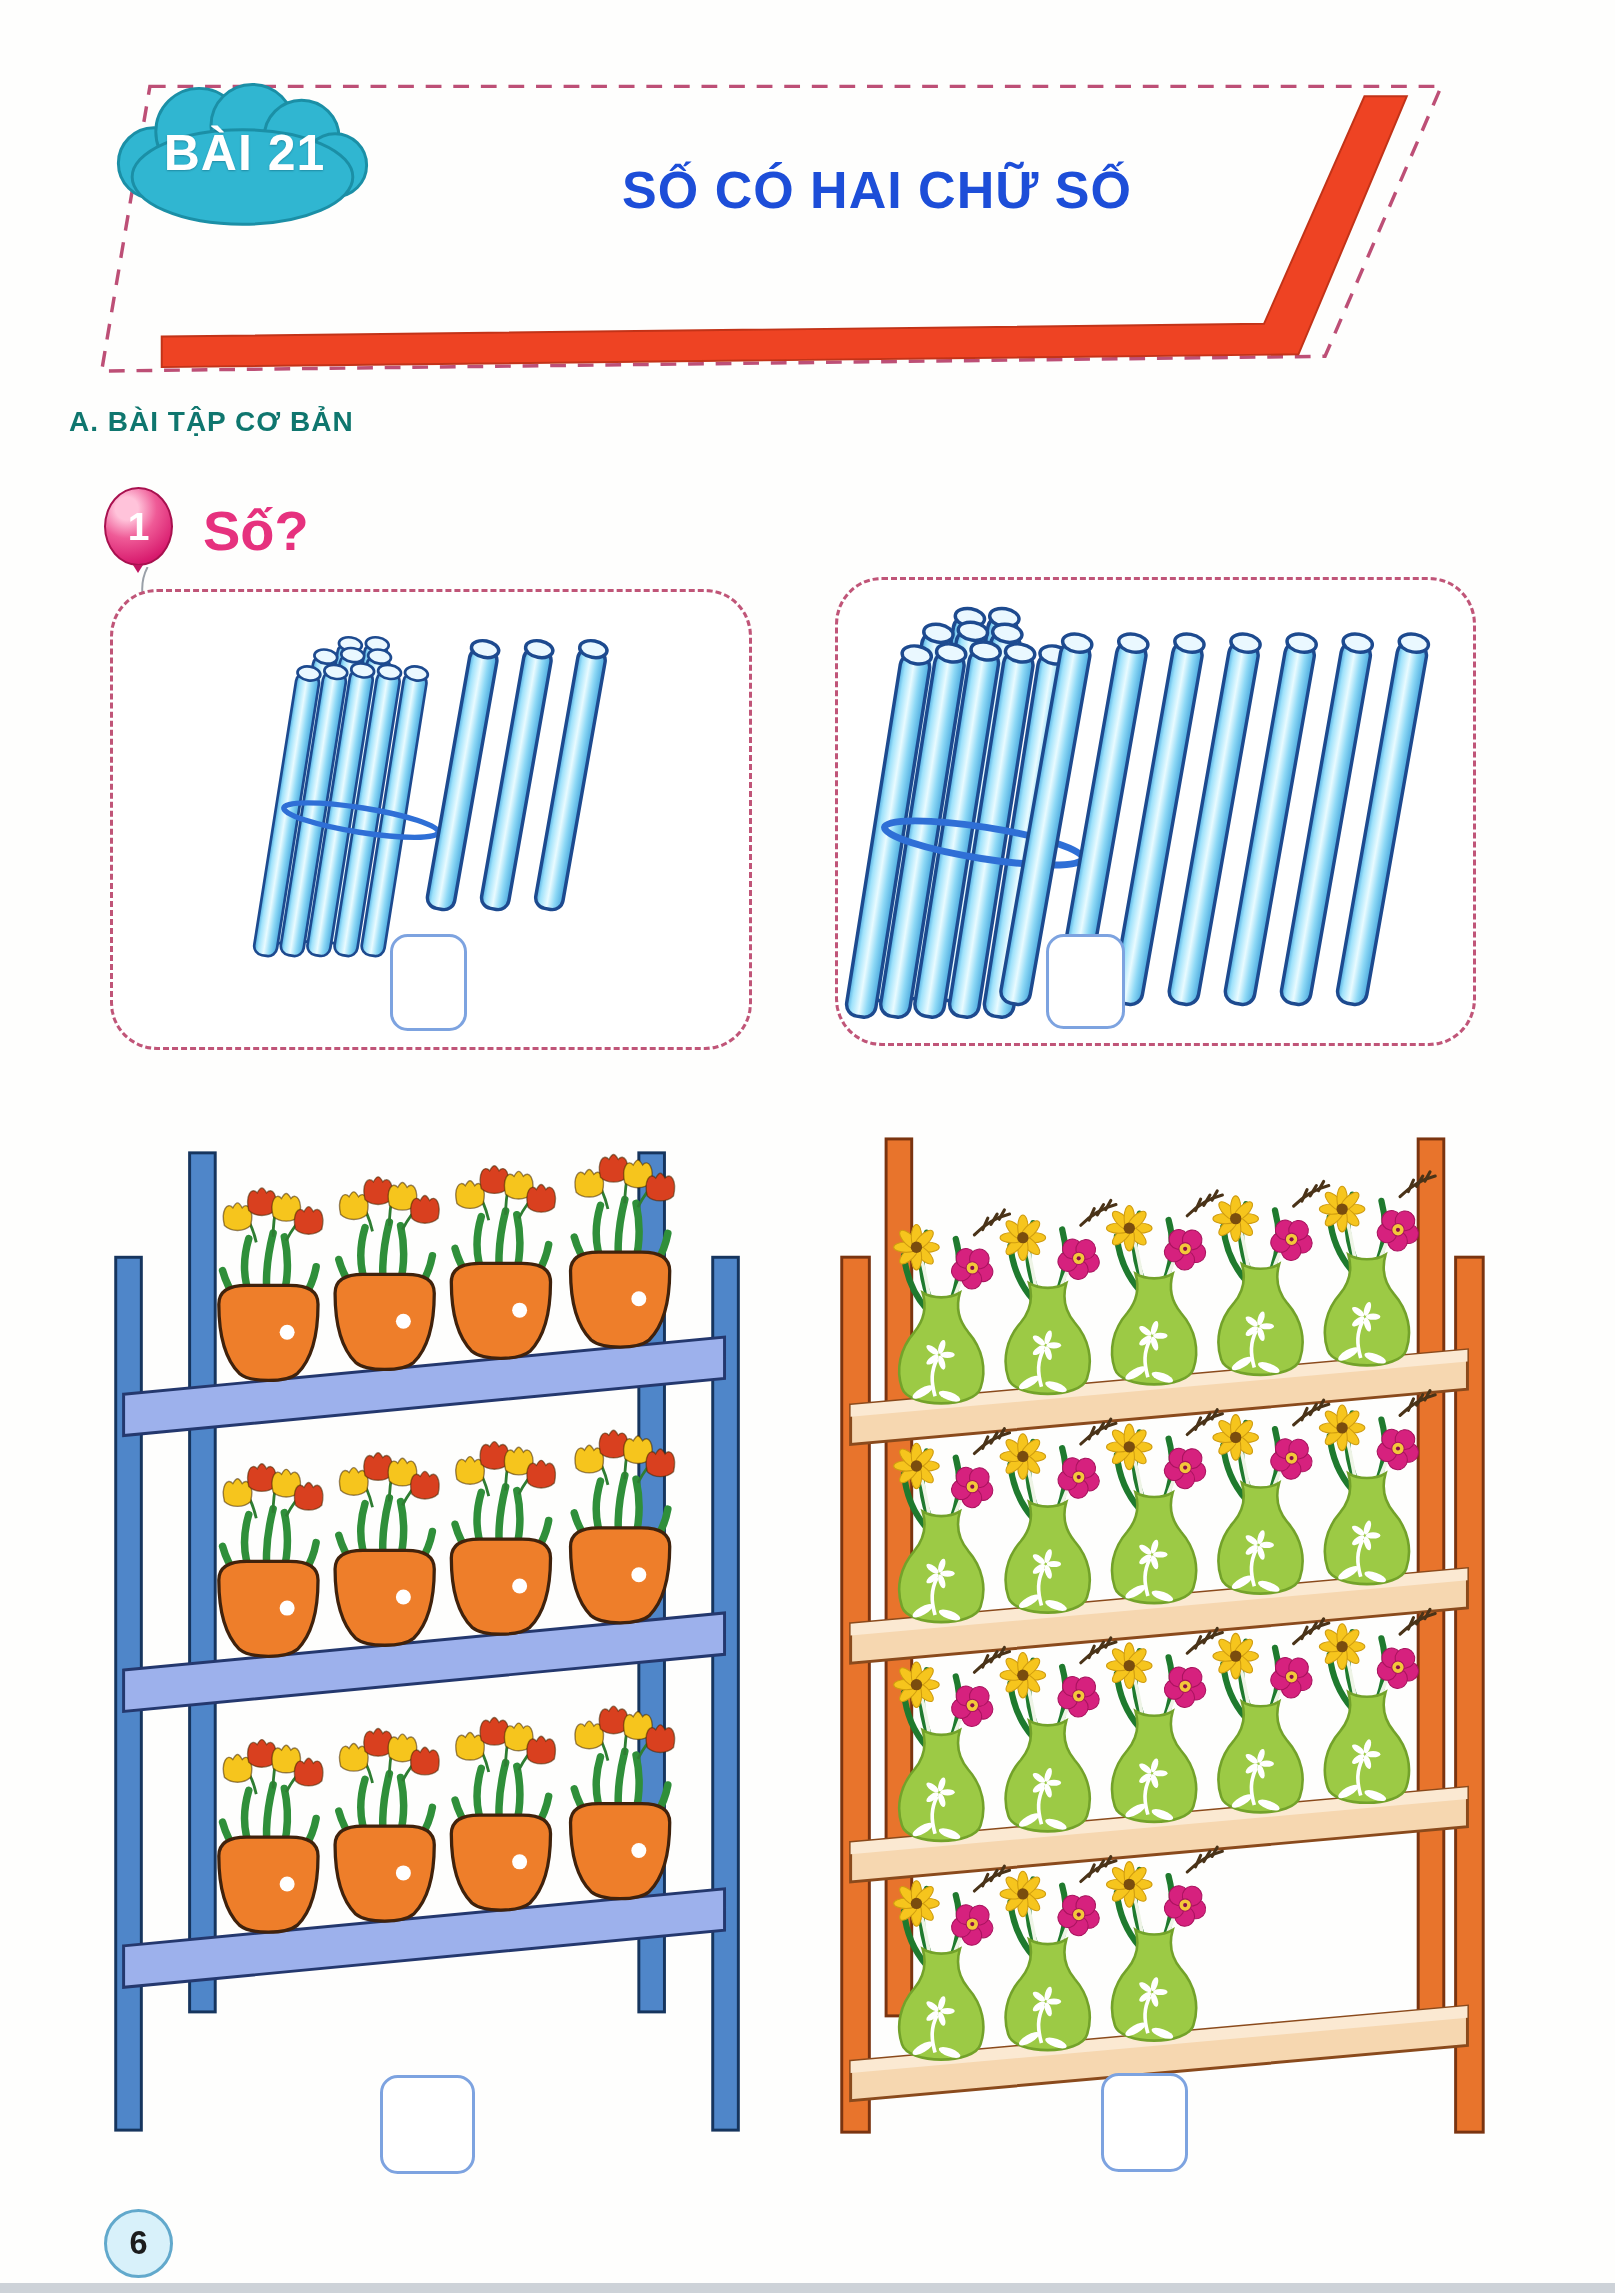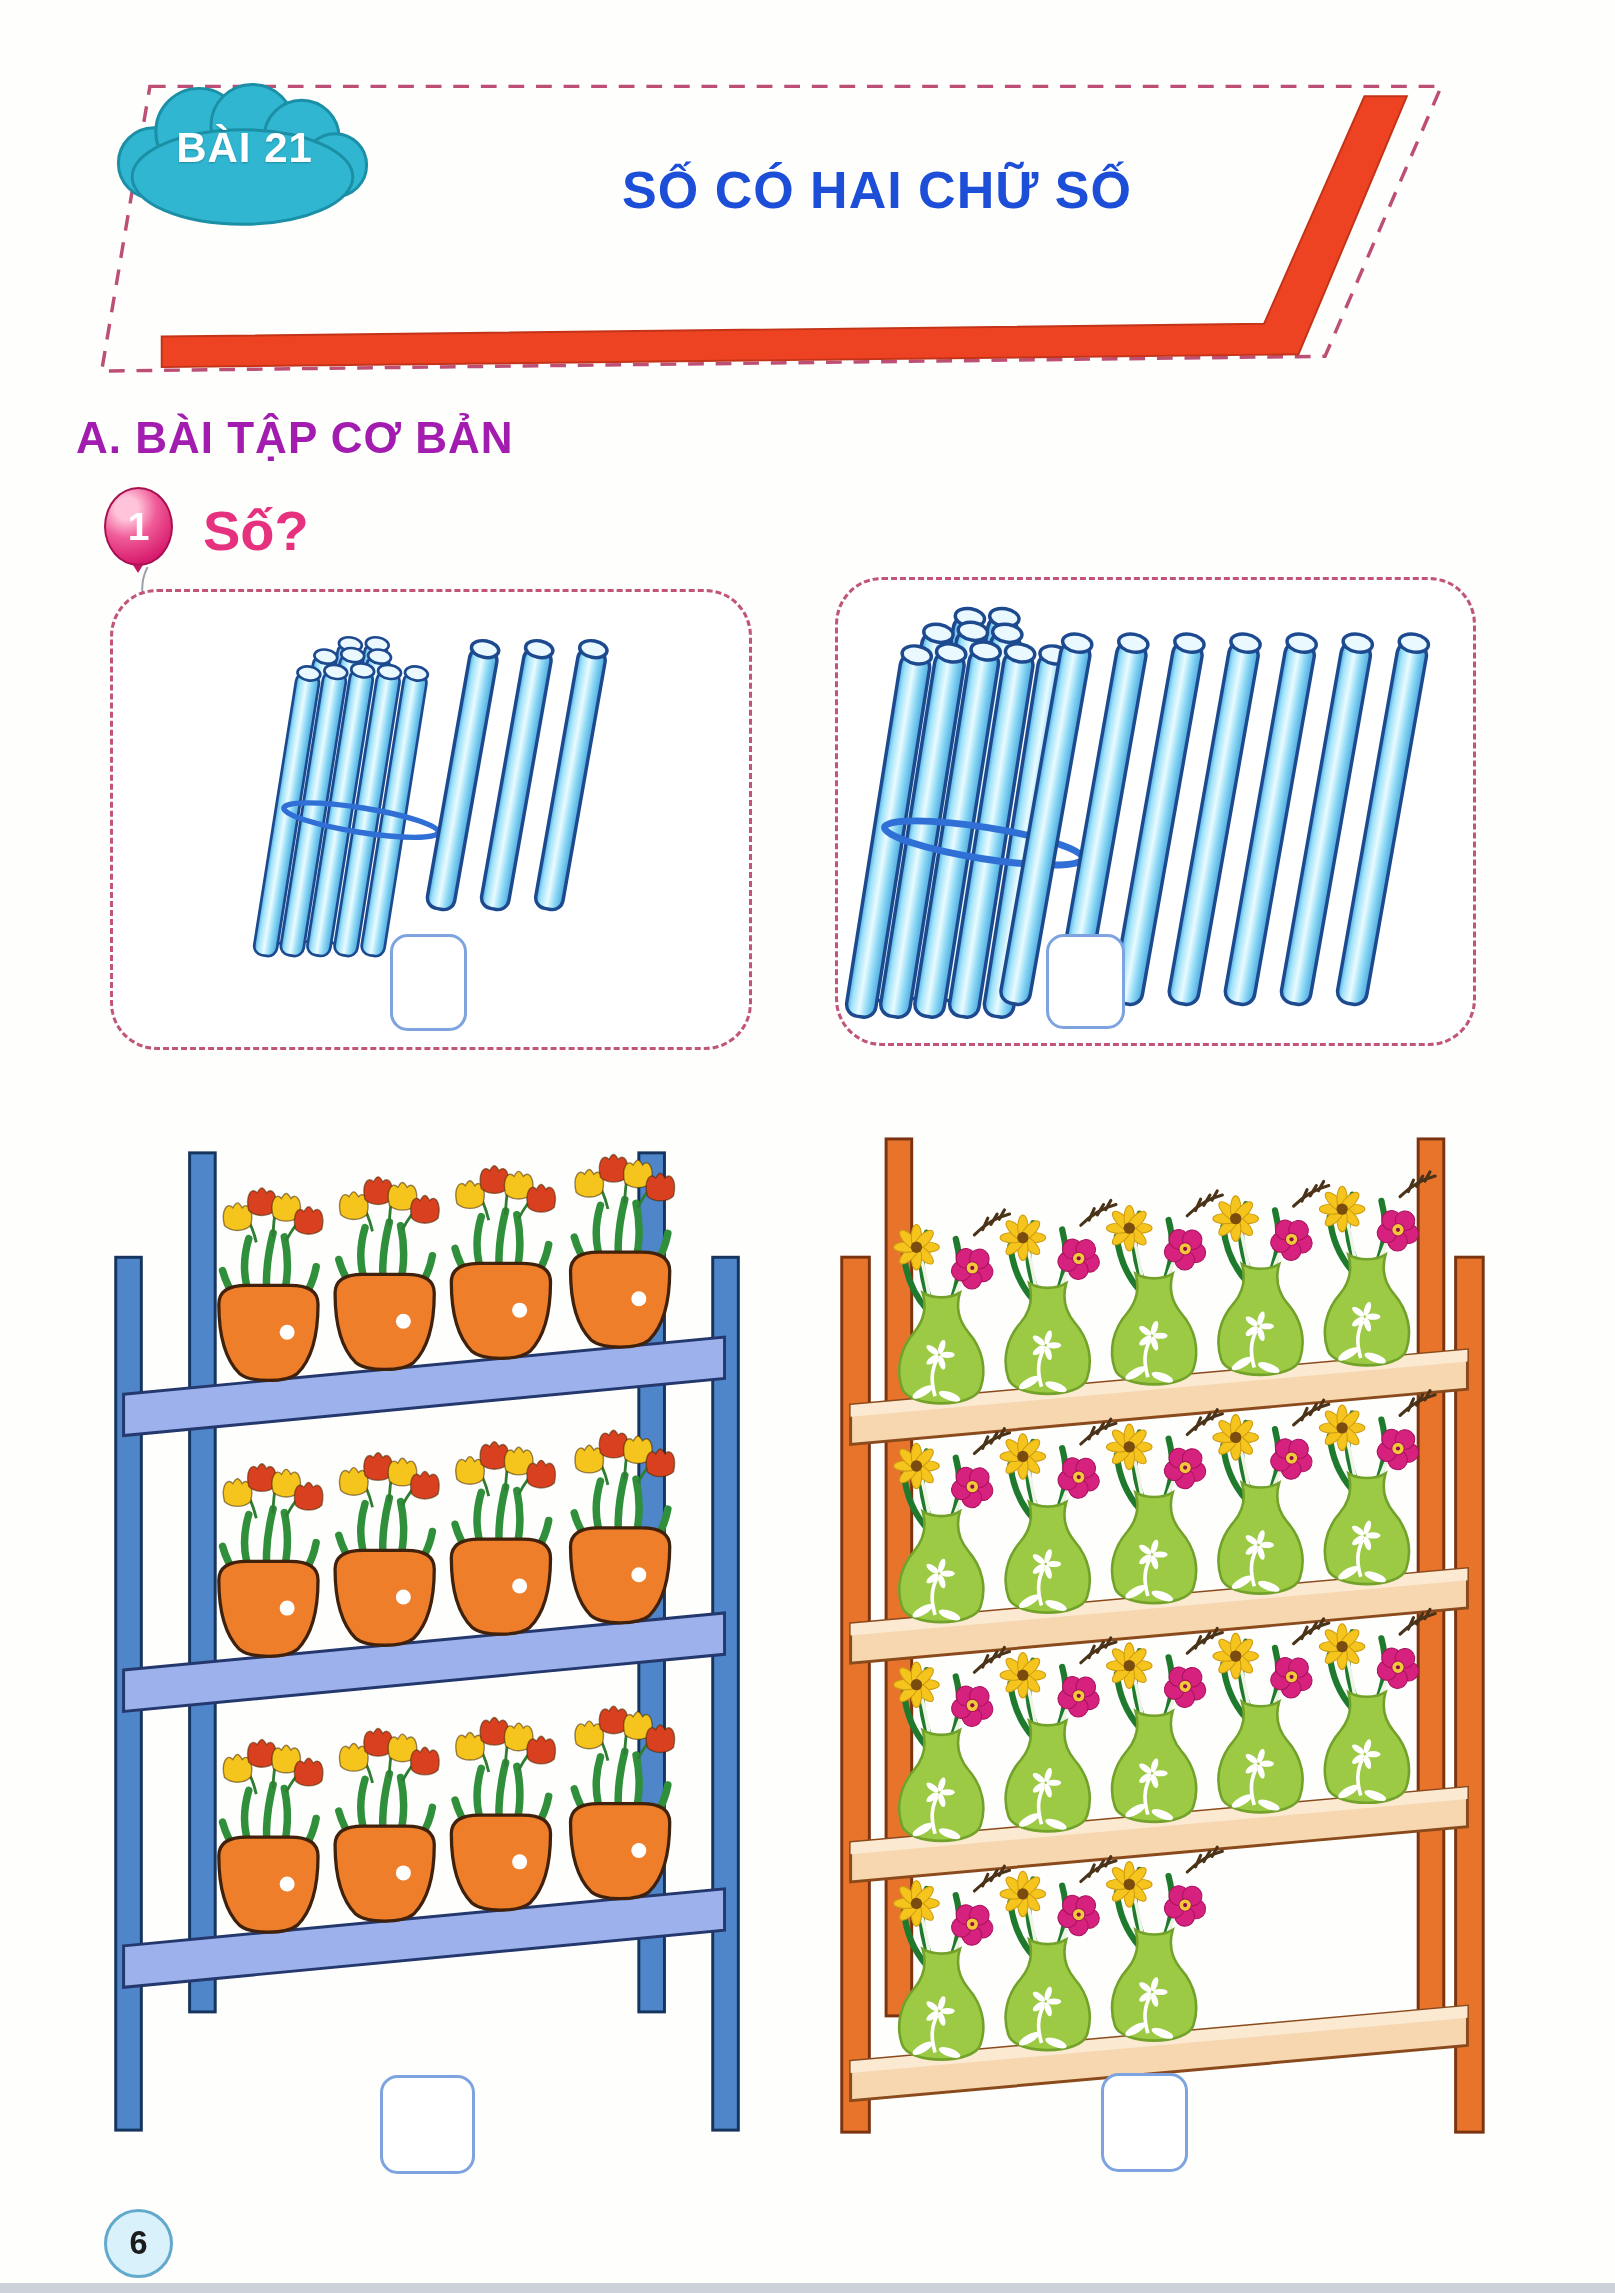--- a/index.html
+++ b/index.html
@@ -1,24 +1,24 @@
 <!DOCTYPE html>
 <html><head>
 <meta charset="utf-8">
 <style>
   html,body{margin:0;padding:0;background:#e8e8e8;}
   .page{position:relative;width:1616px;height:2293px;background:#fefefd;overflow:hidden;
         font-family:"Liberation Sans", sans-serif;}
   .abs{position:absolute;}
   .banner-svg{left:77px;top:41px;}
-  .lesson-badge{left:154px;top:124px;width:181px;text-align:center;font-size:42px;font-weight:800;
+  .lesson-badge{left:154px;top:124px;width:181px;text-align:center;font-size:50px;font-weight:800;
                 color:#ffffff;letter-spacing:1px;text-shadow:0 1px 2px rgba(0,60,80,.35);}
   .lesson-title{left:532px;top:160px;width:690px;margin:0;text-align:center;font-size:52px;
                 font-weight:800;color:#1d4ed8;letter-spacing:1px;}
-  .section-heading{left:69px;top:406px;margin:7px;font-size:44px;font-weight:800;color:#a21caf;letter-spacing:1px;}
+  .section-heading{left:69px;top:406px;margin:0;font-size:28px;font-weight:800;color:#0f766e;letter-spacing:1px;}
   .balloon{left:104px;top:487px;width:65px;height:75px;border-radius:50%;
            background:radial-gradient(circle at 32% 26%, #ffc3da 0 16%, #ef5b97 42%, #d81b6e 78%, #b8125c);
            border:2px solid #a8114f;display:flex;align-items:center;justify-content:center;
            color:#fff;font-size:39px;font-weight:800;}
   .balloon::after{content:"";position:absolute;left:26.6px;bottom:-8.9px;width:0;height:0;
            border-left:5.9px solid transparent;border-right:5.9px solid transparent;border-top:8.9px solid #c01560;}
   .balloon-string{left:116px;top:567px;}
   .exercise-label{left:203px;top:498px;font-size:56px;font-weight:800;color:#e6317e;}
   .dash-box{border:3.9px dashed #c05578;border-radius:47px;background:#fff;}
   #sticksbox-0{left:110px;top:589px;width:636px;height:455px;}

